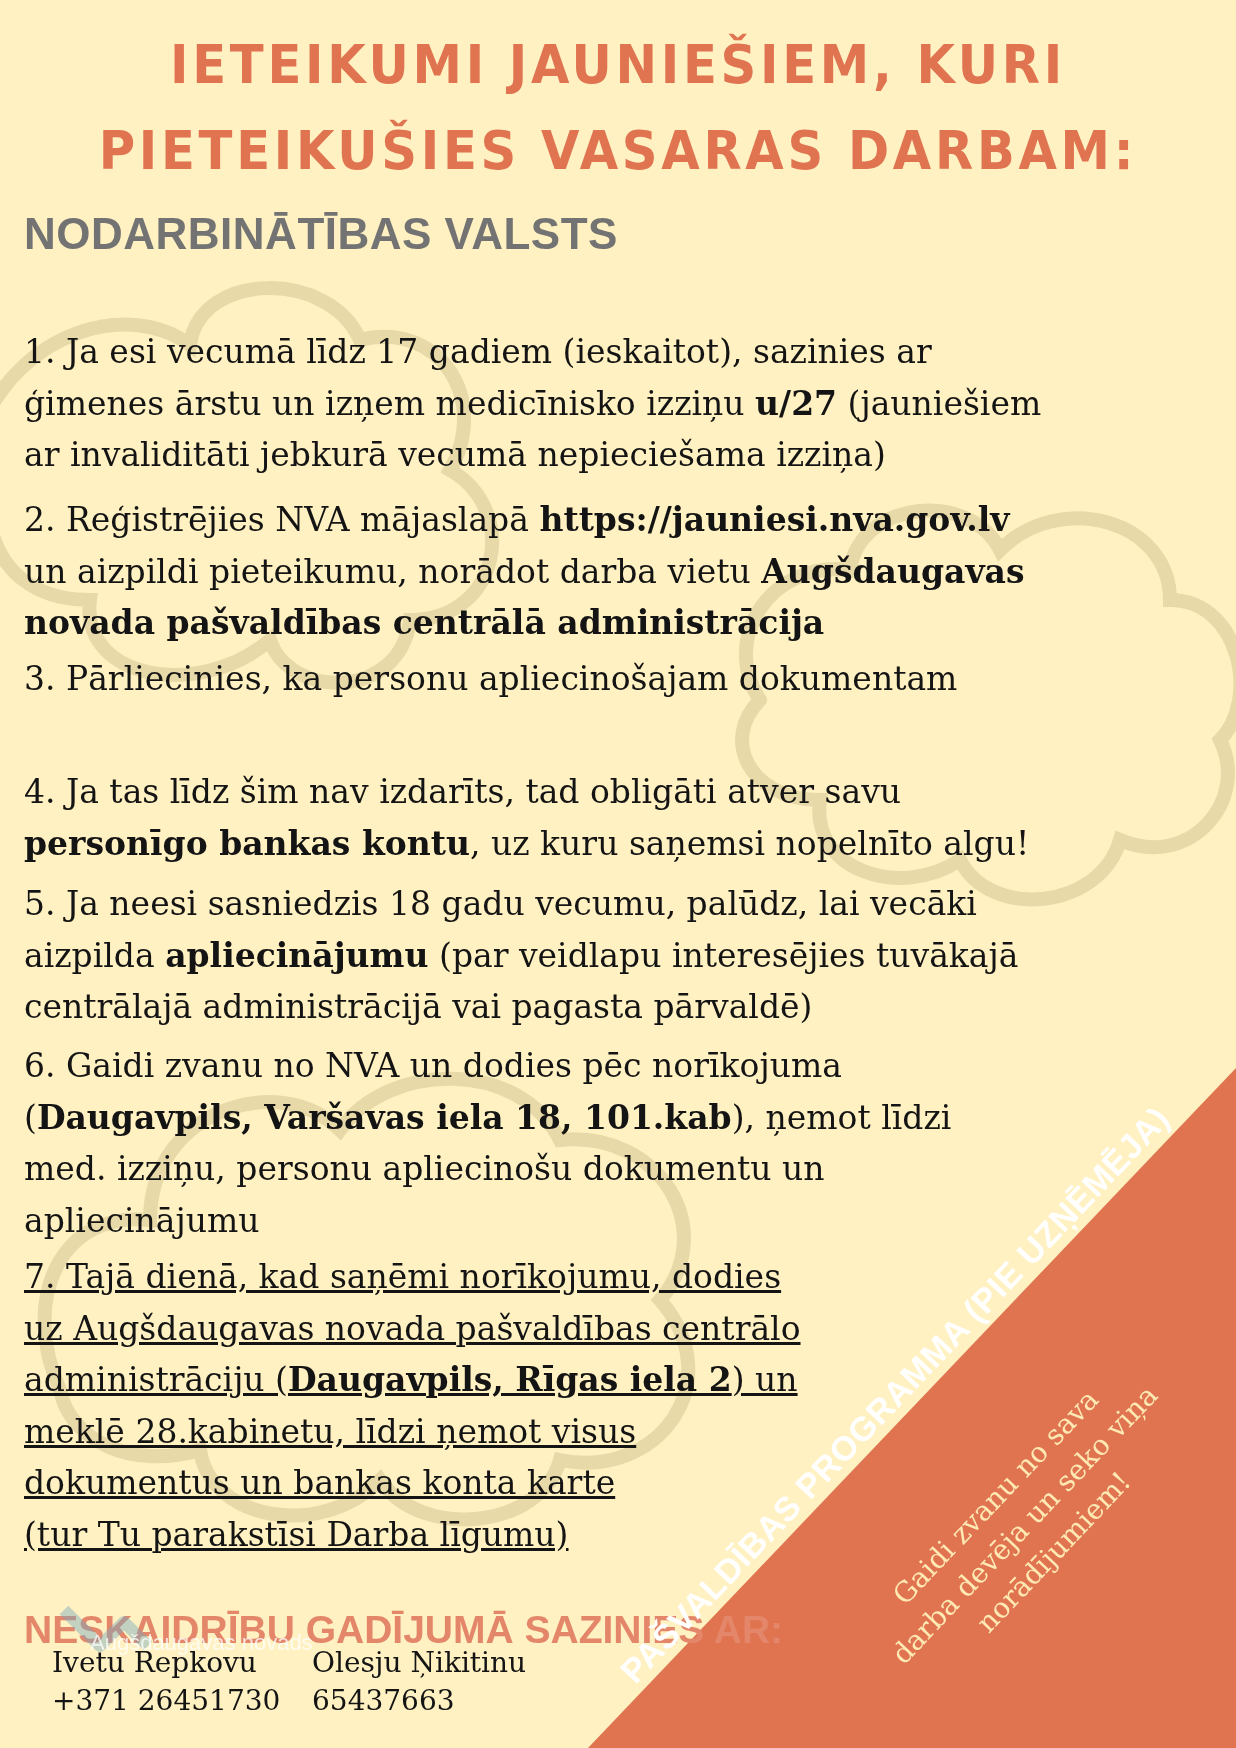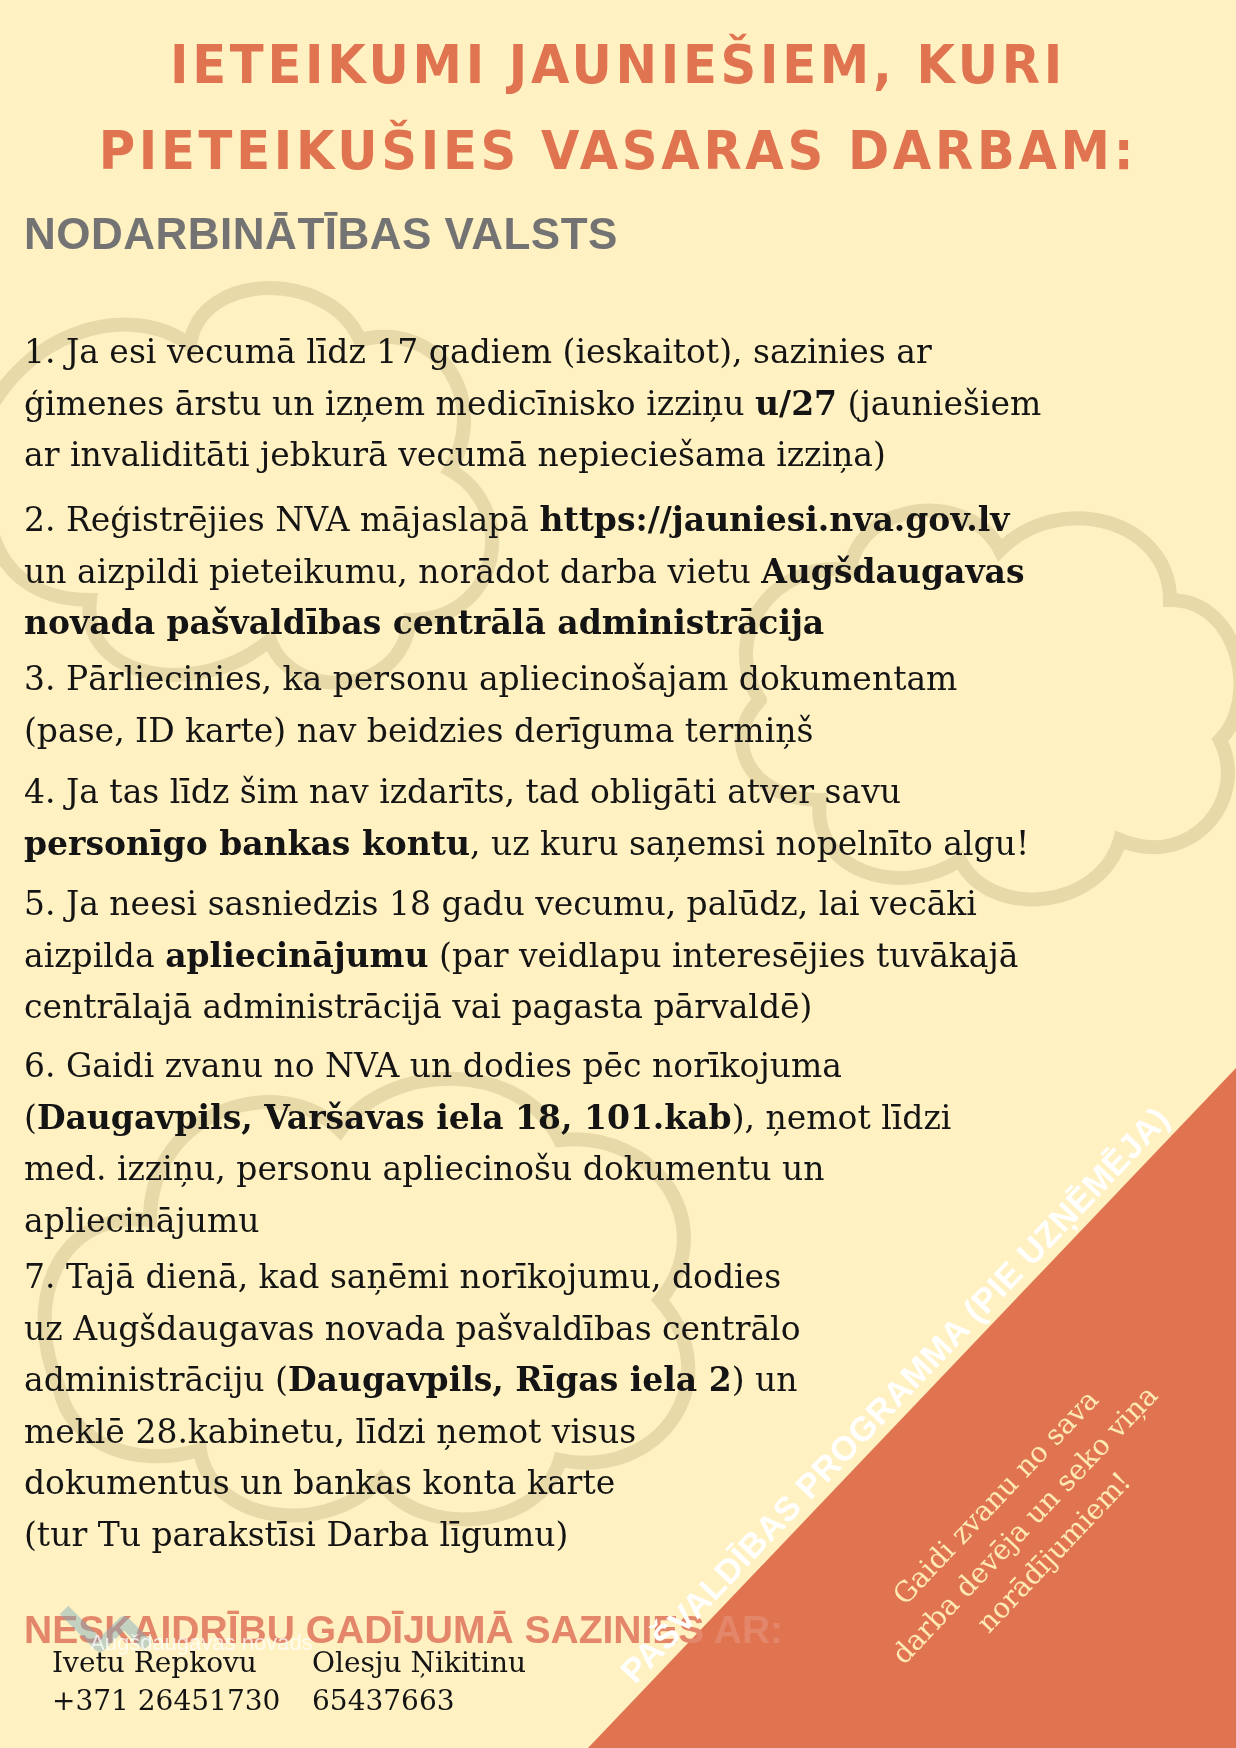--- a/index.html
+++ b/index.html
@@ -46,21 +46,21 @@
     }
     .step { white-space: nowrap; }
     .step .ln { display: block; white-space: nowrap; }
     .step b { font-weight: bold; }
     .step-1 { position: absolute; top: 0; }
     .step-2 { position: absolute; top: 160px; margin-top: 8px; }
     .step-3 { position: absolute; top: 327px; }
     .step-4 { position: absolute; top: 440px; }
     .step-5 { position: absolute; top: 552px; }
     .step-6 { position: absolute; top: 714px; }
-    .step-7 { position: absolute; top: 925px; }
+    .step-7 { position: absolute; top: 925px; text-decoration: underline; }
 
     .contact-heading {
       position: absolute; left: 24px; top: 1608px;
       color: #e3866a;
       font-family: "Liberation Sans", "DejaVu Sans", sans-serif;
       font-weight: bold; font-size: 39px; white-space: nowrap;
     }
     .watermark {
       position: absolute; left: 60px; top: 1606px;
       font-family: "Liberation Sans", "DejaVu Sans", sans-serif;
@@ -126,21 +126,20 @@
       <span class="ln"><span>ģimenes ārstu un izņem medicīnisko izziņu </span><b>u/27</b><span> (jauniešiem</span></span>
       <span class="ln"><span>ar invaliditāti jebkurā vecumā nepieciešama izziņa)</span></span>
     </div>
   <div class="step step-2">
       <span class="ln"><span>2. Reģistrējies NVA mājaslapā </span><b>https://jauniesi.nva.gov.lv</b></span>
       <span class="ln"><span>un aizpildi pieteikumu, norādot darba vietu </span><b>Augšdaugavas</b></span>
       <span class="ln"><b>novada pašvaldības centrālā administrācija</b></span>
     </div>
   <div class="step step-3">
       <span class="ln"><span> 3. Pārliecinies, ka personu apliecinošajam dokumentam</span></span>
-      <span class="ln"><span>(pase, ID karte) nav beidzies derīguma termiņš</span></span>
     </div>
   <div class="step step-4">
       <span class="ln"><span> 4. Ja tas līdz šim nav izdarīts, tad obligāti atver savu</span></span>
       <span class="ln"><b>personīgo bankas kontu</b><span>, uz kuru saņemsi nopelnīto algu!</span></span>
     </div>
   <div class="step step-5">
       <span class="ln"><span> 5. Ja neesi sasniedzis 18 gadu vecumu, palūdz, lai vecāki</span></span>
       <span class="ln"><span>aizpilda </span><b>apliecinājumu</b><span> (par veidlapu interesējies tuvākajā</span></span>
       <span class="ln"><span>centrālajā administrācijā vai pagasta pārvaldē)</span></span>
     </div>

